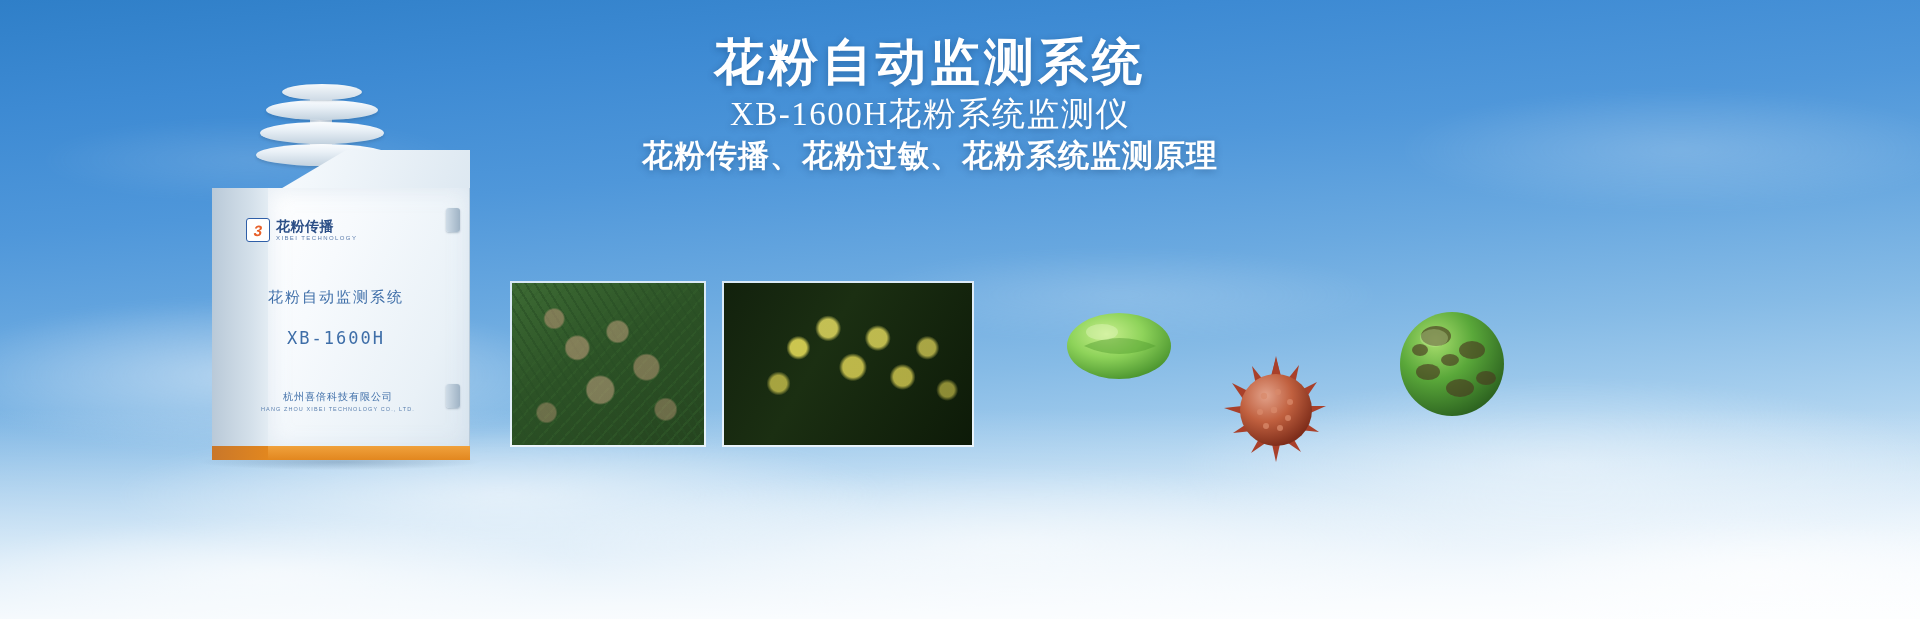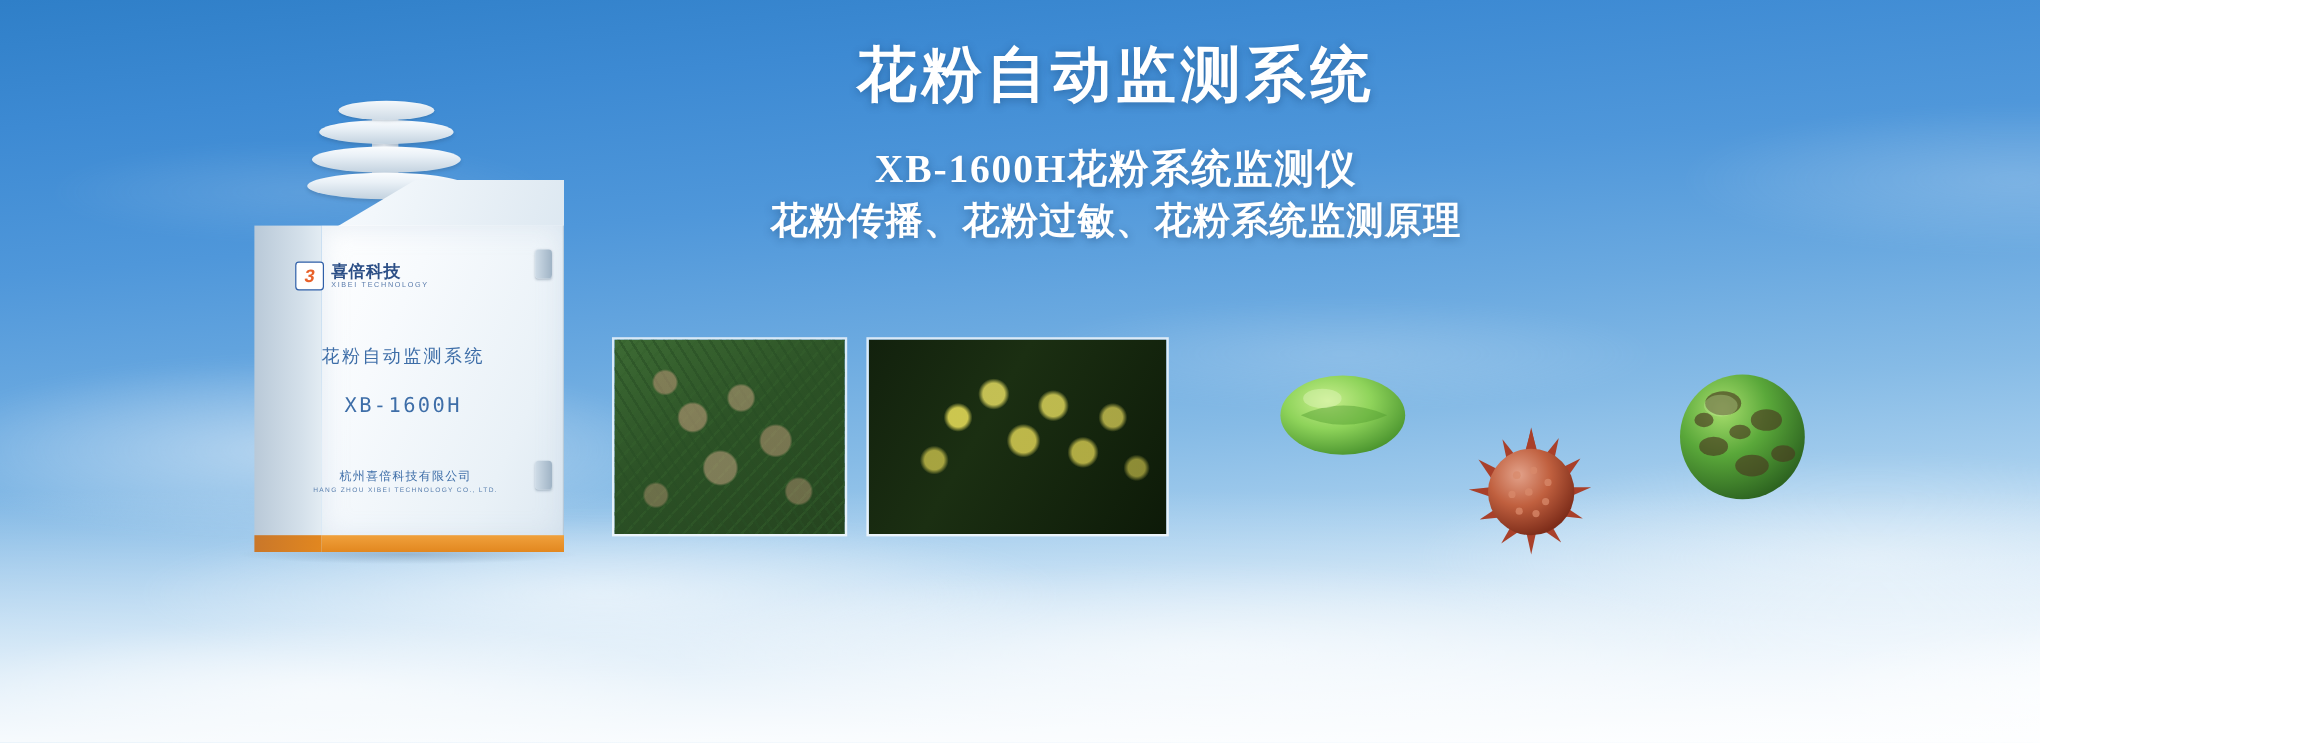--- a/index.html
+++ b/index.html
@@ -5,21 +5,21 @@
 <style>
   * { box-sizing: border-box; margin: 0; padding: 0; }
   html, body {
     width: 1920px; height: 619px;
     overflow: hidden;
     font-family: "Liberation Sans", "DejaVu Sans", sans-serif;
   }
 
   .banner {
     position: relative;
-    width: 1700px; height: 619px;
+    width: 1920px; height: 619px;
     overflow: hidden;
     background: linear-gradient(175deg,
         #2f7fc8 0%,
         #3d8ad3 14%,
         #4f97da 30%,
         #6aa9e0 45%,
         #86bbe6 58%,
         #a7cfee 70%,
         #c6e0f4 80%,
         #dfeefa 89%,
@@ -59,24 +59,23 @@
     text-shadow: 0 2px 7px rgba(10,50,95,0.38);
   }
   .title-main {
     font-size: 50px;
     font-weight: 700;
     letter-spacing: 4px;
     line-height: 1.22;
     white-space: nowrap;
   }
   .title-sub {
-    margin-top: 28px;
     font-family: "Liberation Serif", "DejaVu Serif", serif;
     font-size: 33px;
-    font-weight: 700;
+    font-weight: 400;
     letter-spacing: 1.5px;
     line-height: 1.3;
     white-space: nowrap;
   }
   .title-desc {
     font-size: 31px;
     font-weight: 700;
     letter-spacing: 1px;
     line-height: 1.3;
     white-space: nowrap;
@@ -275,21 +274,21 @@
       <div class="base-strip"></div>
 
       <div class="handle top"></div>
       <div class="handle bottom"></div>
 
       <div class="logo-row">
         <div class="logo-mark">
           <span>3</span>
         </div>
         <div class="logo-text">
-          <div class="logo-cn">喜倍科技</div>
+          <div class="logo-cn">花粉传播</div>
           <div class="logo-en">XIBEI TECHNOLOGY</div>
         </div>
       </div>
 
       <div class="dev-line1">花粉自动监测系统</div>
       <div class="dev-line2">XB-1600H</div>
       <div class="dev-line3">杭州喜倍科技有限公司</div>
       <div class="dev-line4">HANG ZHOU XIBEI TECHNOLOGY CO., LTD.</div>
     </div>
   </div>

